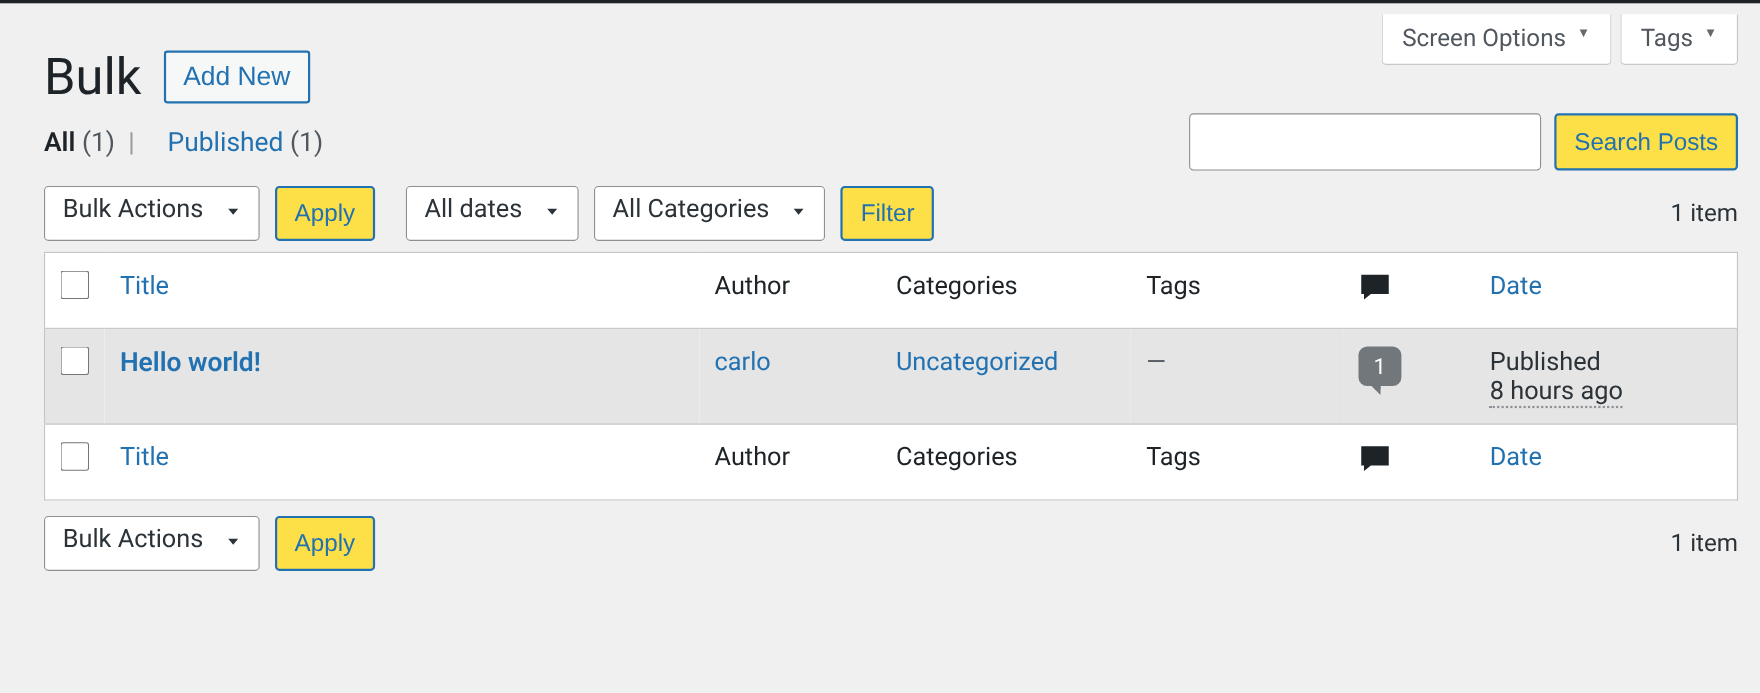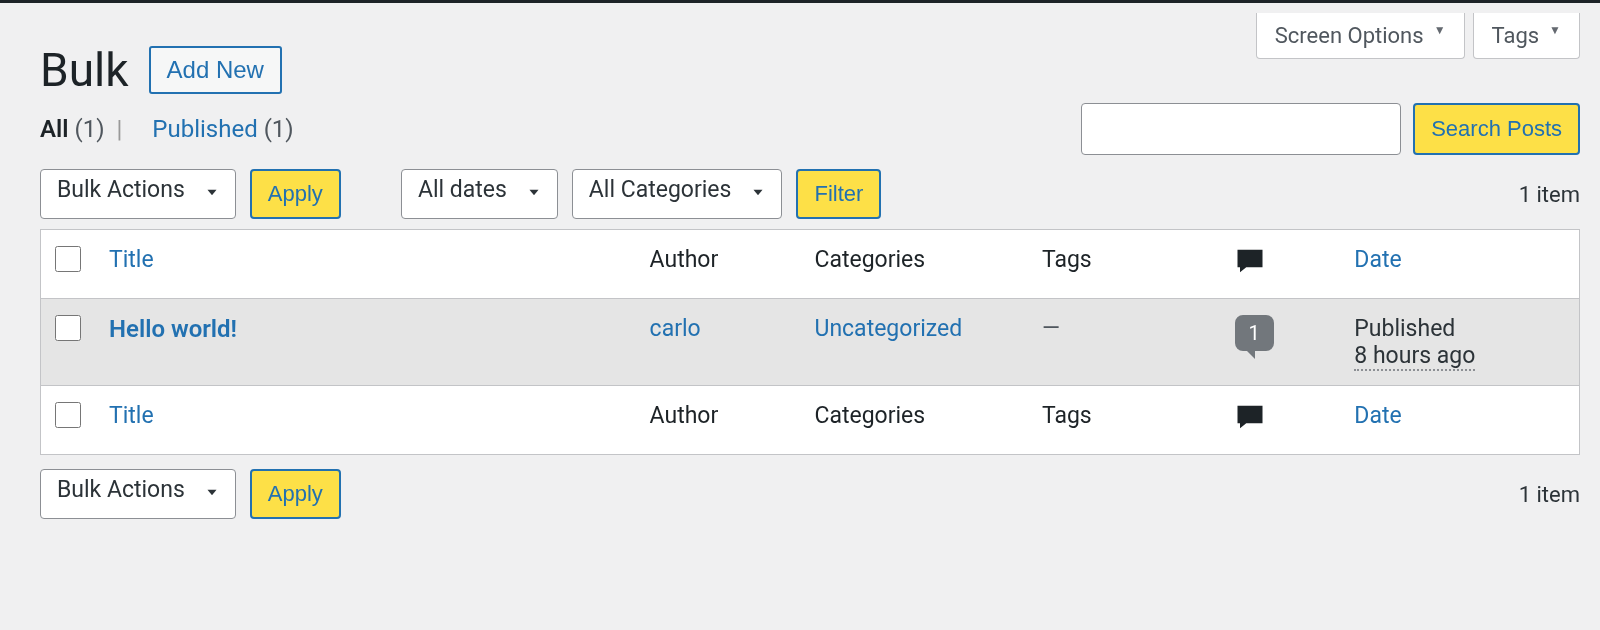--- a/index.html
+++ b/index.html
@@ -284,21 +284,21 @@
     <div class="select-box">
       <span>Bulk Actions</span>
       <span class="chev">
         <svg viewBox="0 0 20 20">
             <path d="M5 7l5 6 5-6z"></path>
           </svg>
       </span>
     </div>
     <button class="btn-secondary">Apply</button>
 
-    <div class="select-box" style="margin-left:46px">
+    <div class="select-box" style="margin-left:14px">
       <span>All dates</span>
       <span class="chev">
         <svg viewBox="0 0 20 20">
             <path d="M5 7l5 6 5-6z"></path>
           </svg>
       </span>
     </div>
     <div class="select-box">
       <span>All Categories</span>
       <span class="chev">

